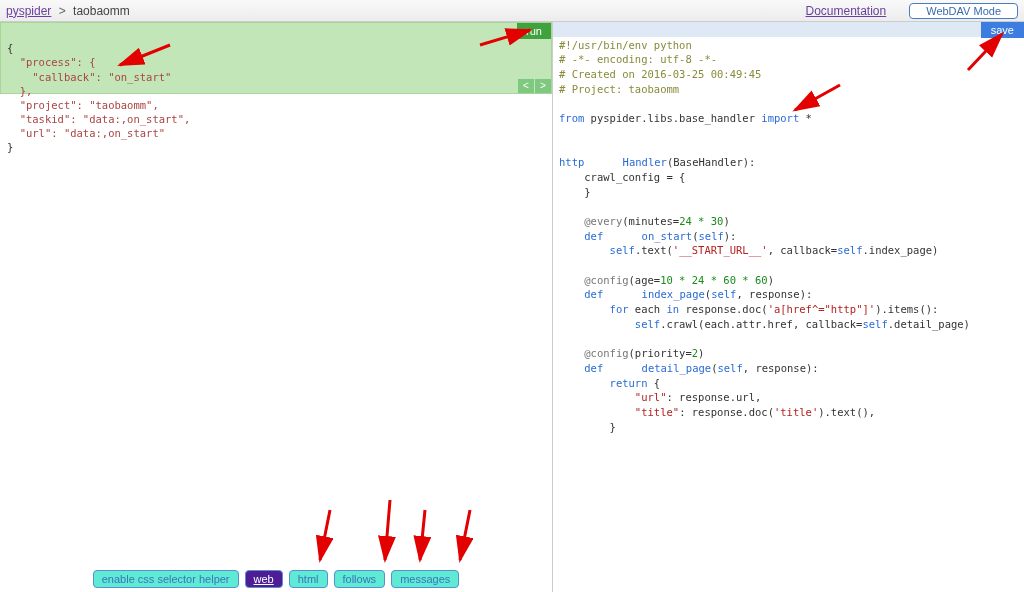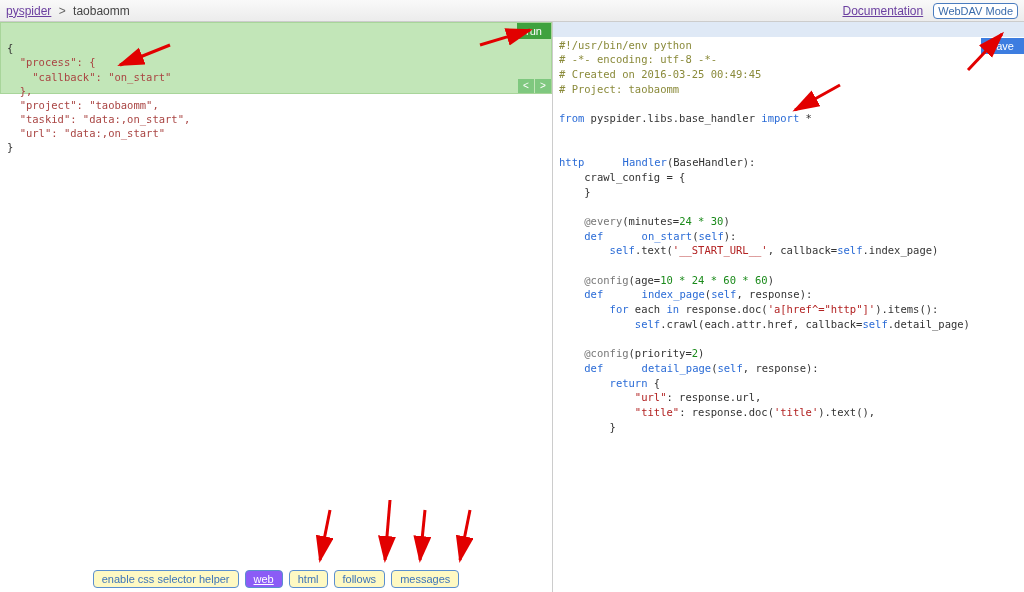--- a/index.html
+++ b/index.html
@@ -18,28 +18,28 @@
     background: linear-gradient(#f9f9f9, #ececec);
     border-bottom: 1px solid #ccc;
     display: flex;
     align-items: center;
     padding: 0 6px;
     font-size: 12px;
   }
   .breadcrumb a { color: #6b3fa0; text-decoration: underline; }
   .breadcrumb .sep { margin: 0 4px; color: #666; }
   .breadcrumb .current { color: #444; }
-  .top-right { margin-left: auto; display: flex; align-items: center; gap: 10px; }
+  .top-right { margin-left: auto; display: flex; align-items: center; gap: 23px; }
   .top-right a.doc { color: #6b3fa0; text-decoration: underline; font-size: 12px; }
   .webdav-btn {
     border: 1px solid #4a7cbf;
     color: #3a6bab;
     background: #fff;
     border-radius: 4px;
-    padding: 1px 4px;
+    padding: 1px 16px;
     font-size: 11px;
     cursor: pointer;
   }
 
   .main { display: flex; height: 570px; }
   .left-pane { width: 553px; position: relative; border-right: 1px solid #ccc; }
   .right-pane { flex: 1; position: relative; }
 
   .task-box {
     background: #c2e6b8;
@@ -90,36 +90,36 @@
     left: 0;
     bottom: 4px;
     width: 100%;
     display: flex;
     justify-content: center;
     gap: 6px;
   }
   .tab-btn {
     border: 1px solid #5a8fcf;
     color: #3d74b8;
-    background: #fef9c3;
+    background: #5eead4;
     border-radius: 4px;
     padding: 2px 8px;
     font-size: 11px;
     cursor: pointer;
   }
   .tab-btn.active {
-    background: #8b5cf6;
+    background: #4c1d95;
     color: #fff;
     text-decoration: underline;
   }
 
   .save-btn {
     position: absolute;
     right: 0;
-    top: 16px;
+    top: 0;
     background: #3d7de0;
     color: #fff;
     border: none;
     padding: 2px 10px;
     font-size: 11px;
     cursor: pointer;
     z-index: 2;
   }
   .highlight-line {
     position: absolute;

